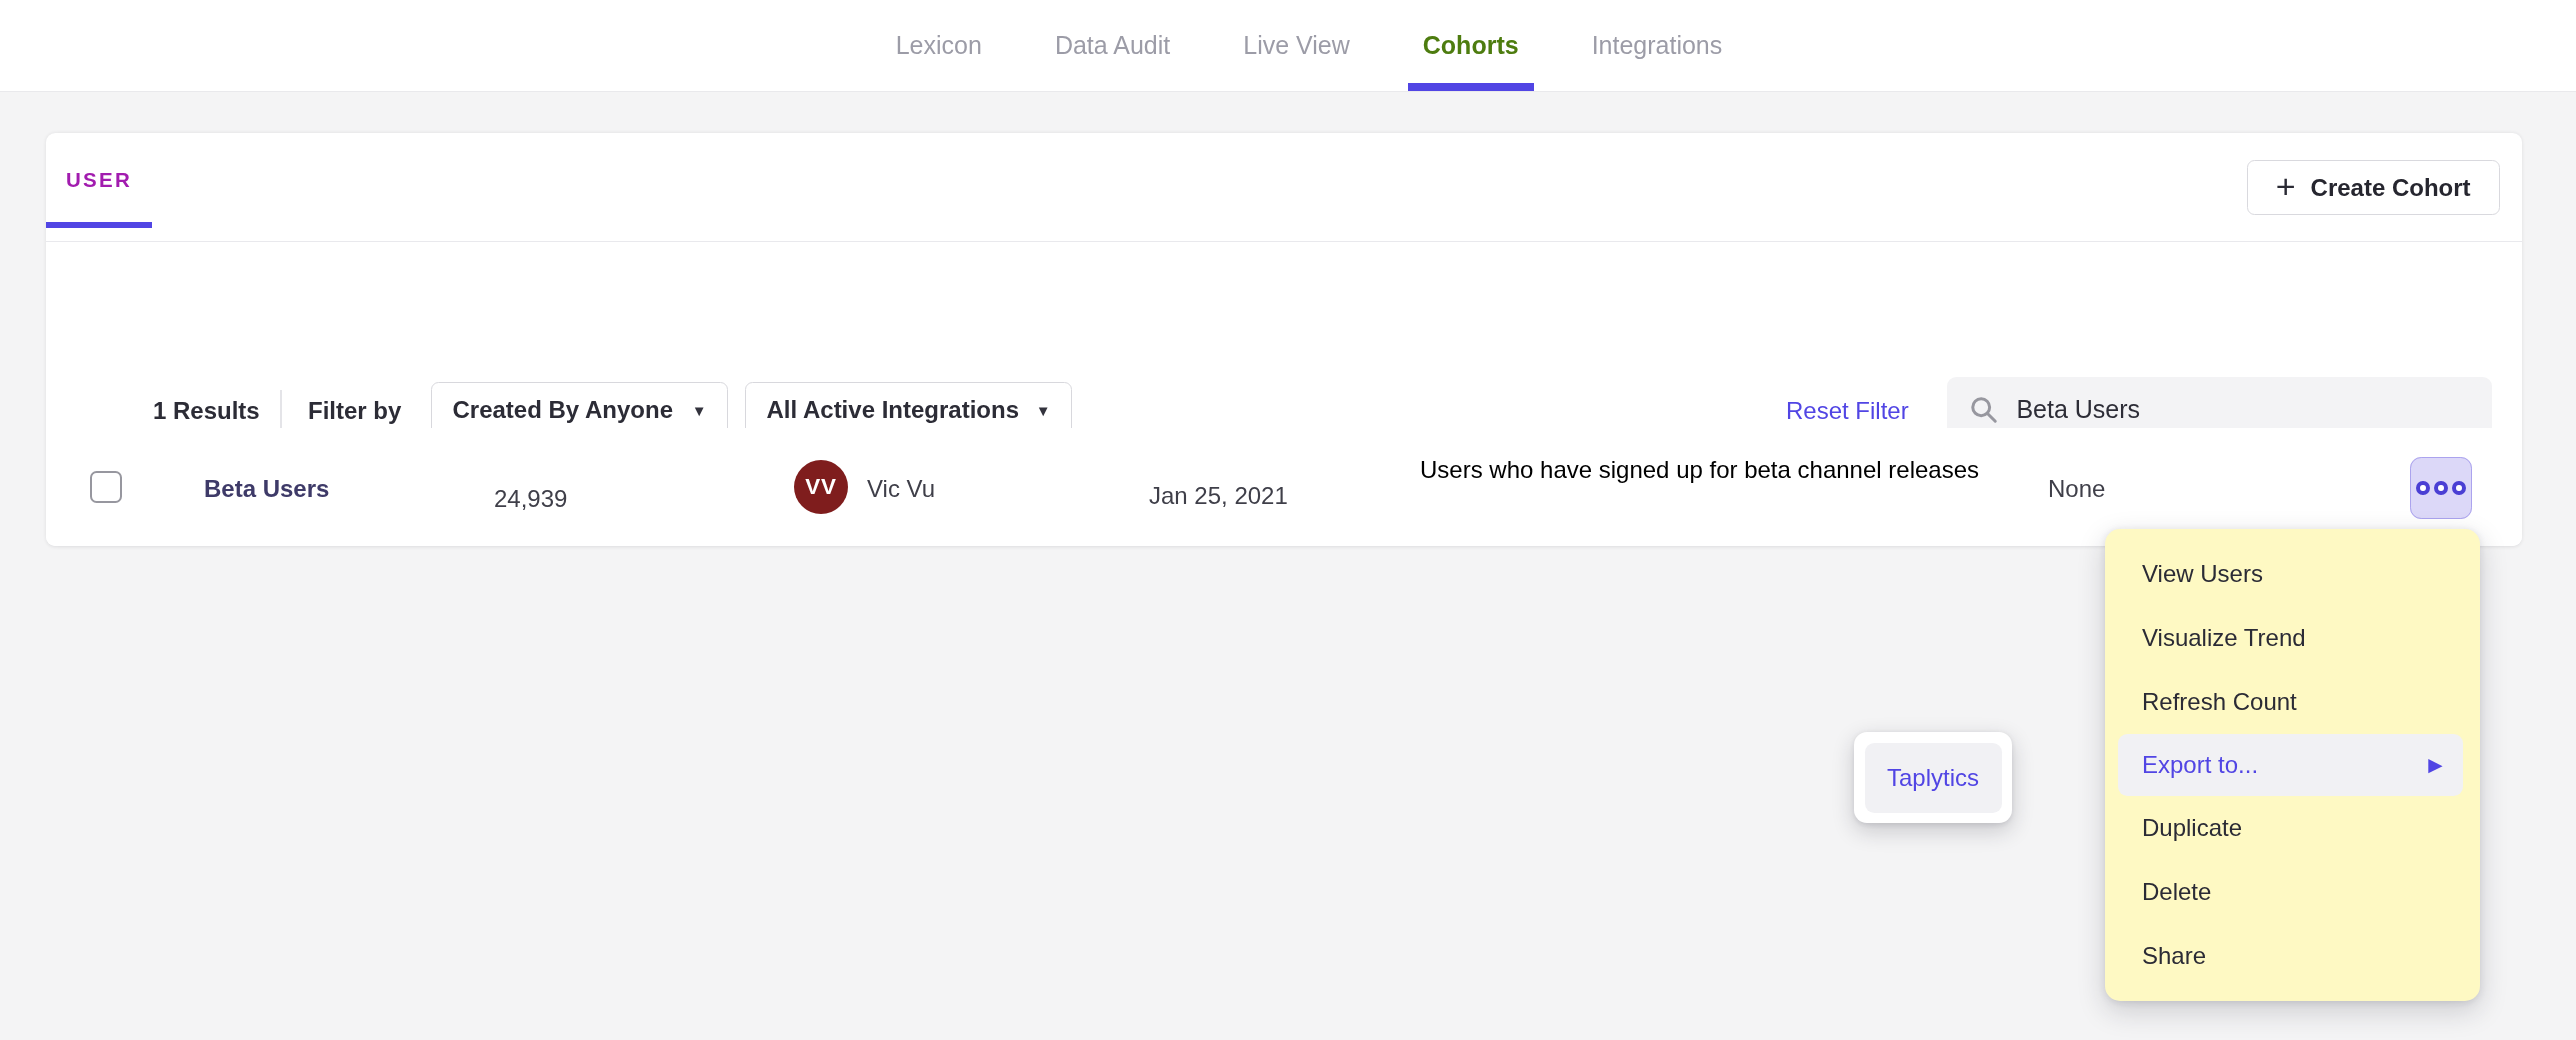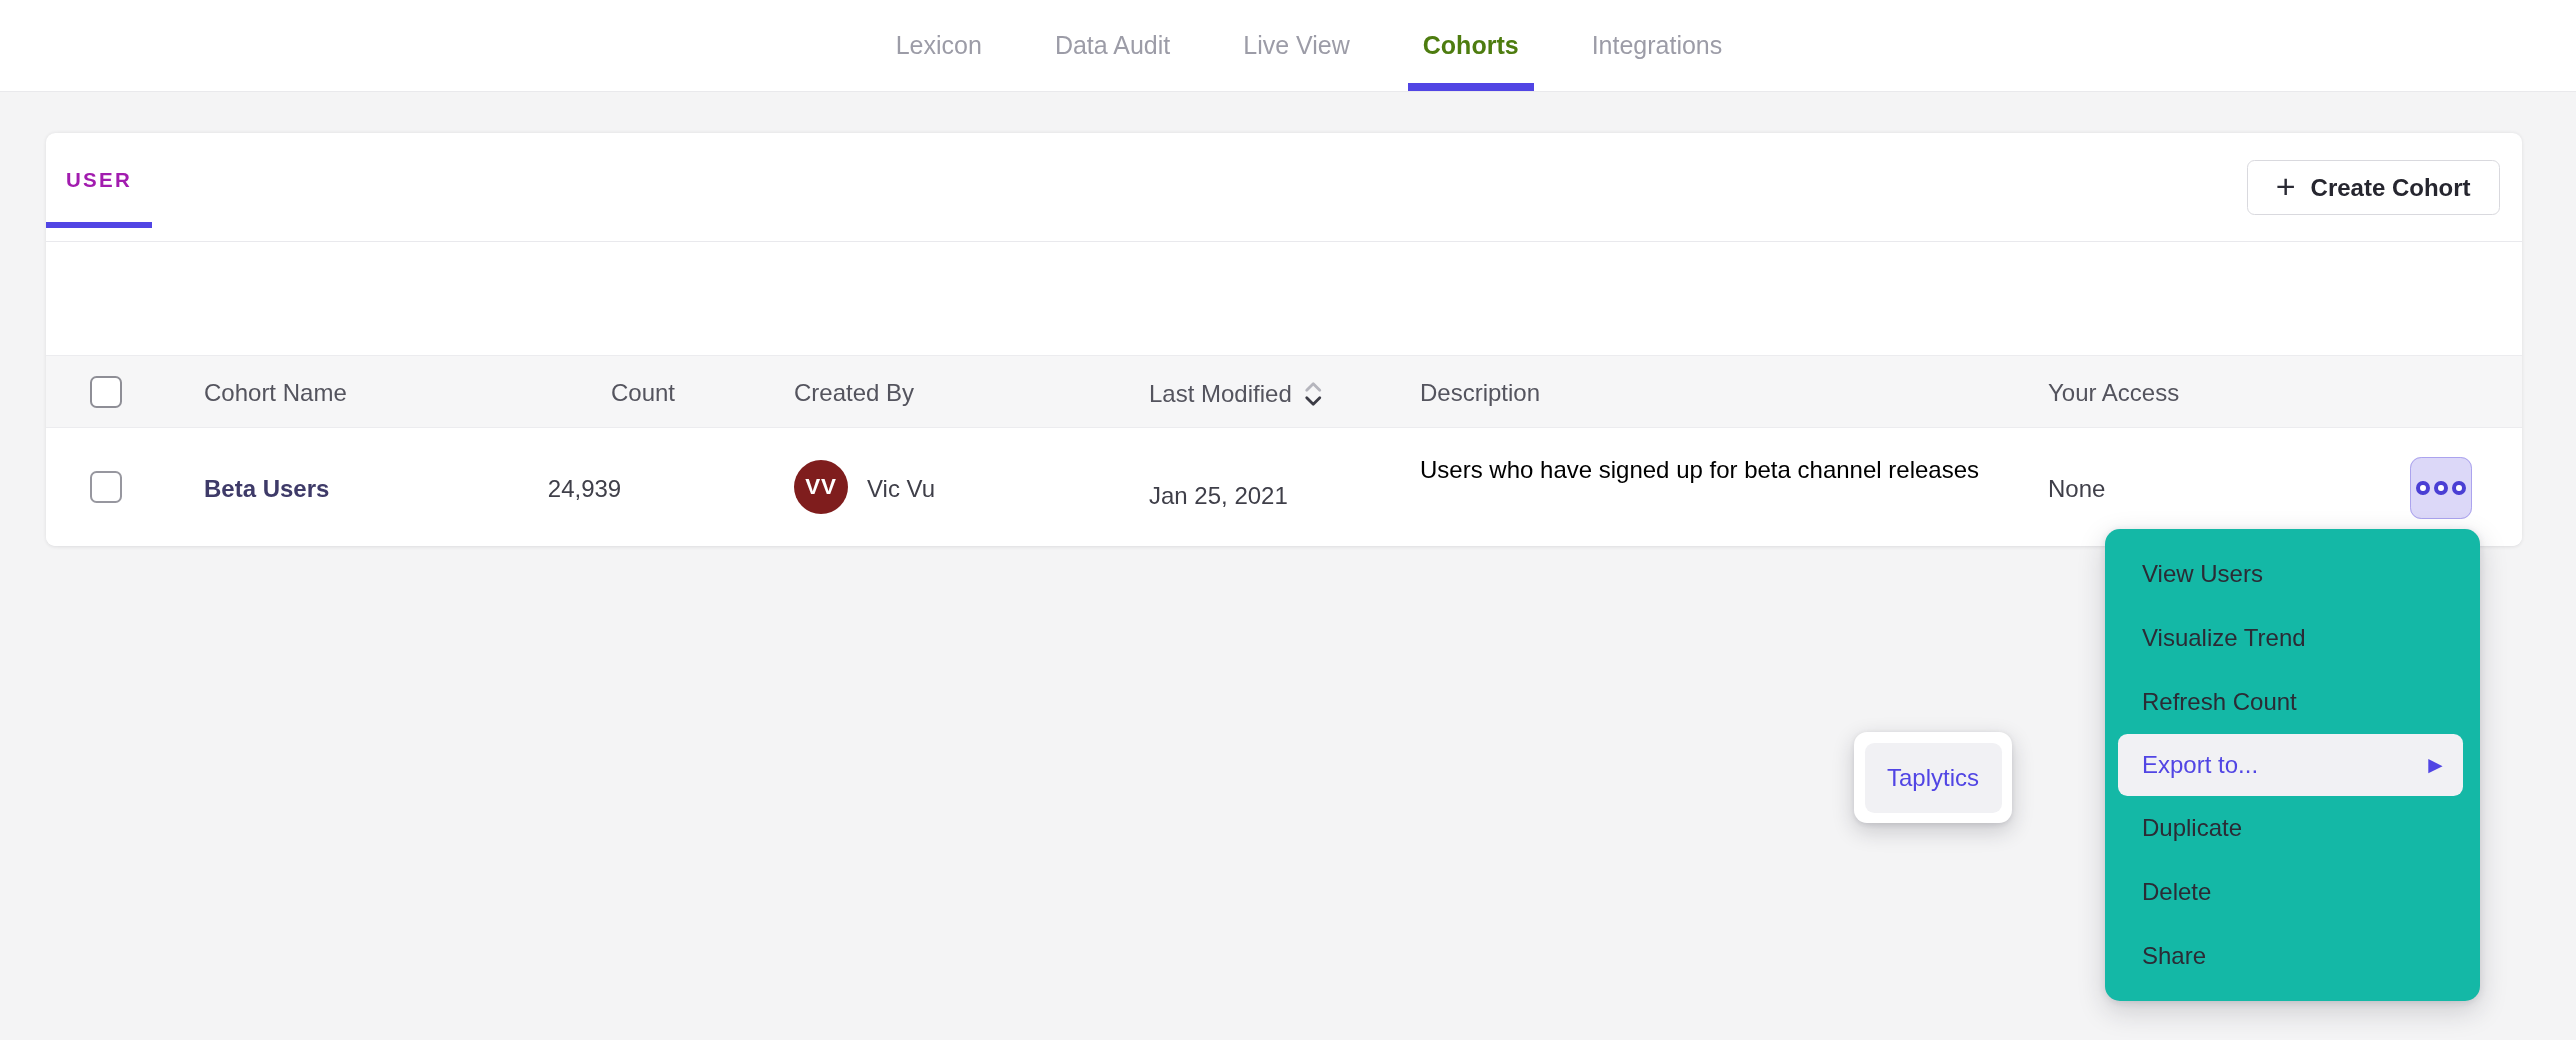--- a/index.html
+++ b/index.html
@@ -89,40 +89,40 @@
   .th-name{left:158px;}
   .th-count{left:448px;width:181px;text-align:right;}
   .th-created{left:748px;}
   .th-modified{left:1103px;display:flex;align-items:center;gap:11.2px;cursor:pointer;}
   .th-desc{left:1374px;}
   .th-access{left:2002px;}
   .trow{position:absolute;left:0;top:295px;width:100%;height:118px;background:#fff;border-radius:0 0 9.3px 9.3px;}
   .trow .checkbox{left:44px;top:43px;border-color:#97979f;}
   .td{position:absolute;font-size:24px;color:#3f3f49;white-space:nowrap;}
   .td-name{left:158px;top:47px;color:#3e3a68;font-weight:700;cursor:pointer;}
-  .td-count{left:448px;top:47px;width:181px;text-align:center;}
+  .td-count{left:448px;top:57px;width:181px;text-align:left;}
   .avatar{
     position:absolute;left:748px;top:32px;width:54px;height:54px;border-radius:50%;
     background:#7f1d1d;display:flex;align-items:center;justify-content:center;
     color:#fff;font-size:22.4px;font-weight:700;letter-spacing:0.9px;
   }
   .td-createdby{left:821px;top:47px;}
   .td-date{left:1103px;top:54px;}
   .td-desc{left:1374px;top:24px;width:560px;white-space:normal;line-height:36px;color:#000000;}
   .td-access{left:2002px;top:47px;}
   .ellipsis-btn{
     position:absolute;left:2364px;top:29px;width:62px;height:62px;box-sizing:border-box;
     background:#dcd8f8;border:1.9px solid #aba3ee;border-radius:11.2px;
     display:flex;align-items:center;justify-content:center;gap:4.7px;cursor:pointer;
   }
   .ring{width:14px;height:14px;box-sizing:border-box;border:4.7px solid #4a3fd4;border-radius:50%;background:#fff;}
   
   .menu{
     position:absolute;left:2105px;top:529px;width:375px;box-sizing:border-box;
-    padding:13px 0;background:#14b8a6;border-radius:15px;z-index:20;
+    padding:13px 0;background:#fef9c3;border-radius:15px;z-index:20;
     box-shadow:0 9.3px 28px rgba(30,30,45,.18), 0 1.9px 7.5px rgba(30,30,45,.10);
   }
   .menu-item{
     height:64px;display:flex;align-items:center;padding-left:37px;
     font-size:24px;color:#2b2b35;cursor:pointer;white-space:nowrap;
   }
   .menu-item.hl{
     margin:0 17px 0 13px;height:62px;background:#f1f1f4;border-radius:9.3px;
     padding:0 20.5px 0 24px;justify-content:space-between;color:#5145e4;
   }
@@ -182,35 +182,20 @@
 
     <div class="search">
       <svg width="30" height="30" viewBox="0 0 32 32">
         <circle cx="13" cy="13" r="9" fill="none" stroke="#97979f" stroke-width="3.2"></circle>
         <line x1="20" y1="20" x2="28" y2="28" stroke="#97979f" stroke-width="3.2" stroke-linecap="round"></line>
       </svg>
       <span class="value">Beta Users</span>
     </div>
   </div>
 
-  <div class="thead">
-    <span class="checkbox"></span>
-    <span class="th th-name">Cohort Name</span>
-    <span class="th th-count">Count</span>
-    <span class="th th-created">Created By</span>
-    <span class="th th-modified">
-      <span>Last Modified</span>
-      <svg width="20.5" height="30" viewBox="0 0 22 32">
-        <polyline points="4,12 11,5 18,12" fill="none" stroke="#b5b5bd" stroke-width="3" stroke-linecap="round" stroke-linejoin="round"></polyline>
-        <polyline points="4,20 11,27 18,20" fill="none" stroke="#3c3c46" stroke-width="3" stroke-linecap="round" stroke-linejoin="round"></polyline>
-      </svg>
-    </span>
-    <span class="th th-desc">Description</span>
-    <span class="th th-access">Your Access</span>
-  </div>
 
   <div class="trow">
     <span class="checkbox"></span>
     <span class="td td-name">Beta Users</span>
     <span class="td td-count">24,939</span>
     <span class="avatar">VV</span>
     <span class="td td-createdby">Vic Vu</span>
     <span class="td td-date">Jan 25, 2021</span>
     <span class="td td-desc">Users who have signed up for beta channel releases</span>
     <span class="td td-access">None</span>

